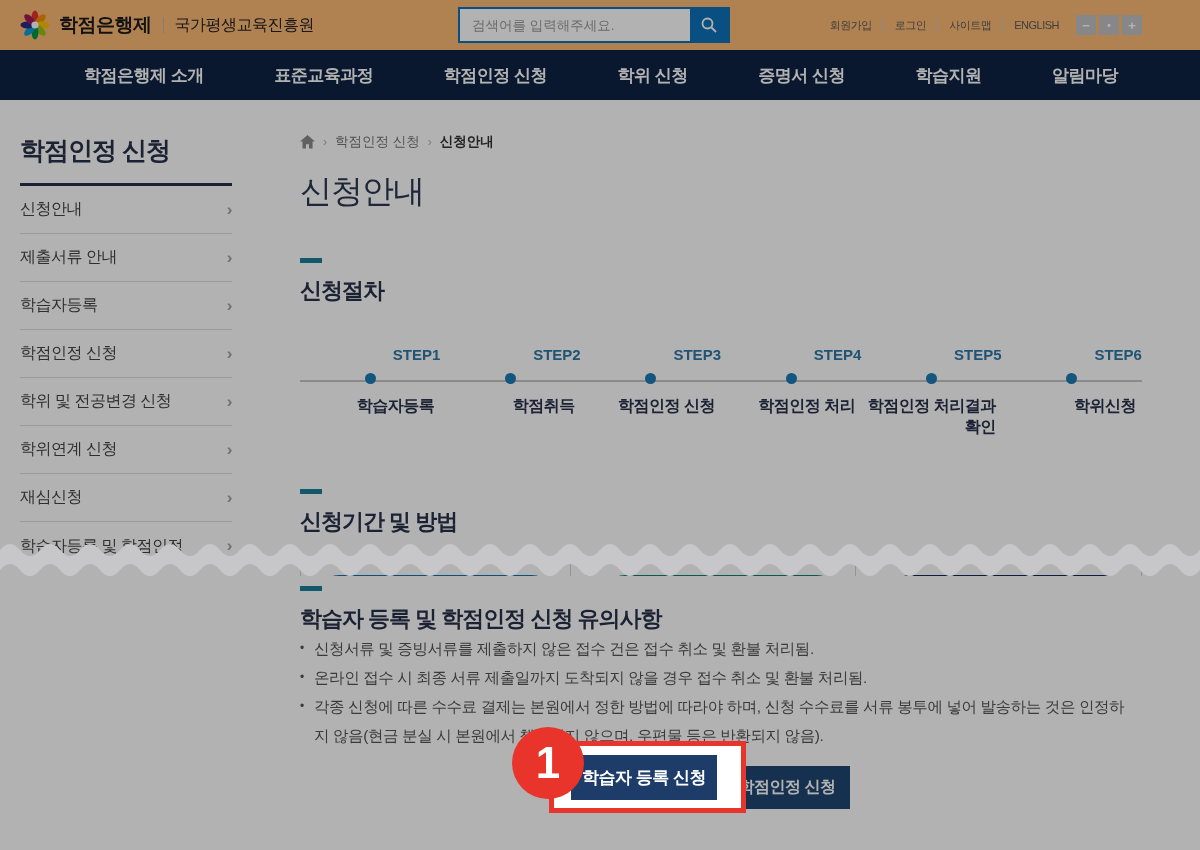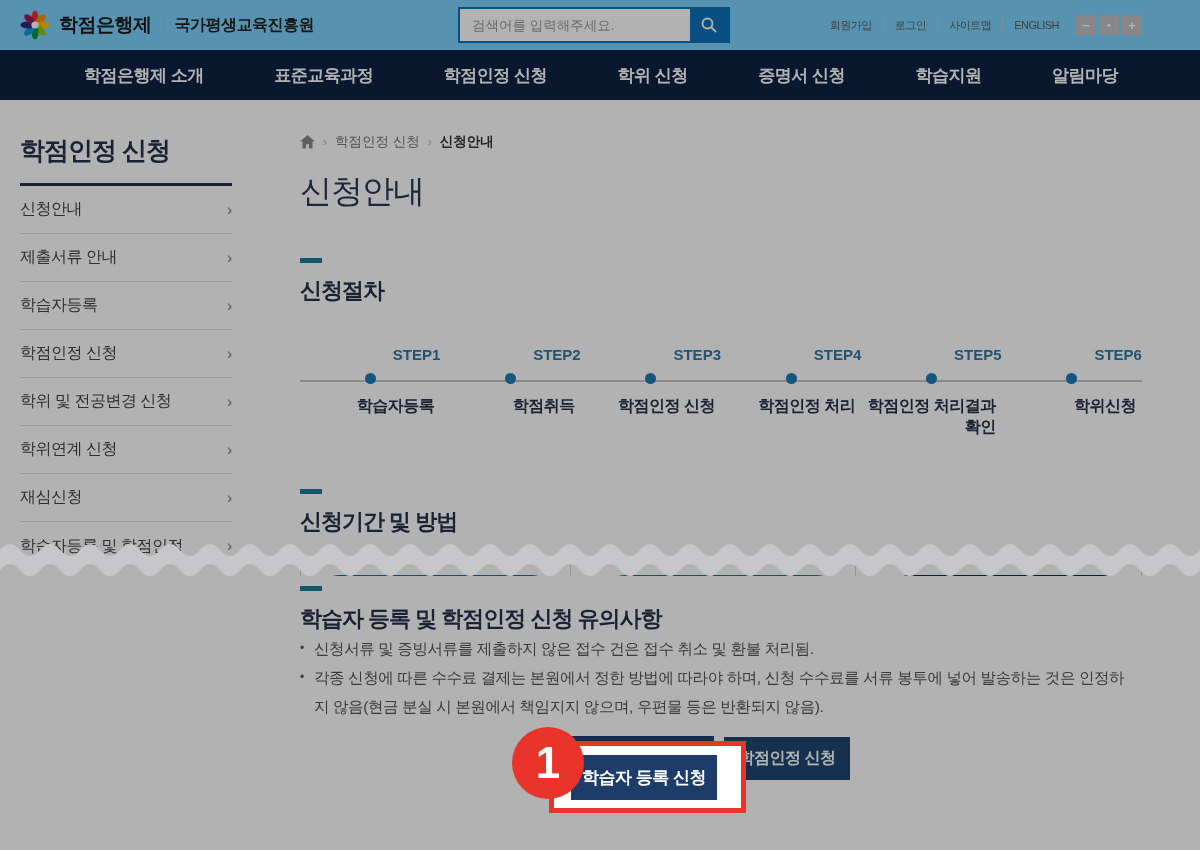--- a/index.html
+++ b/index.html
@@ -1,25 +1,25 @@
 <!DOCTYPE html>
 <html><head>
 <meta charset="utf-8">
 <style>
   * { margin:0; padding:0; box-sizing:border-box; }
   html,body { background:#888; }
   body { font-family:"Liberation Sans","DejaVu Sans",sans-serif; }
   .stage { position:relative; width:1200px; height:850px; background:#fff; overflow:hidden; margin:0 auto; }
 
   
-  .topbar { position:relative; height:50px; background:#7dd3fc; }
+  .topbar { position:relative; height:50px; background:#fdba74; }
   .logo { position:absolute; left:20px; top:0; height:50px; display:flex; align-items:center; gap:9px; }
   .logo-title { font-size:19px; font-weight:bold; color:#1b1b1b; letter-spacing:-0.5px; }
   .logo-sep { width:1px; height:16px; background:#b5b5b5; margin:0 2px; }
-  .logo-sub { font-size:16px; font-weight:bold; color:#222; letter-spacing:-0.5px; }
+  .logo-sub { font-size:16px; font-weight:normal; color:#222; letter-spacing:-0.5px; }
   .searchbox { position:absolute; left:458px; top:7px; width:272px; height:36px; border:2px solid #0e72b9; display:flex; background:#fff; }
   .searchbox input { flex:1; border:0; outline:none; padding:4px 12px; font-size:13.5px; color:#444; font-family:inherit; }
   .searchbox input::placeholder { color:#9a9a9a; }
   .search-btn { width:38px; height:32px; background:#0e72b9; border:0; display:flex; align-items:center; justify-content:center; cursor:pointer; }
   .utility { position:absolute; right:58px; top:0; height:50px; display:flex; align-items:center; gap:11px; }
   .utility .ulink { font-size:11px; color:#5a5a5a; letter-spacing:-0.5px; cursor:pointer; }
   .utility .usep { width:1px; height:12px; background:#c9c9c9; }
   .fontctl { display:flex; gap:3px; margin-left:6px; }
   .fontctl .fbtn { width:20px; height:20px; background:#c2c2c4; color:#fff; font-size:13px; font-weight:bold; display:flex; align-items:center; justify-content:center; cursor:pointer; }
 
@@ -240,20 +240,21 @@
         </div>
       </section>
     </main>
   </div>
 
   <section class="lower">
     <div class="sect-dash"></div>
     <h2 class="sect-h">학습자 등록 및 학점인정 신청 유의사항</h2>
     <ul class="notice-list">
       <li>신청서류 및 증빙서류를 제출하지 않은 접수 건은 접수 취소 및 환불 처리됨.</li>
+      <li>온라인 접수 시 최종 서류 제출일까지 도착되지 않을 경우 접수 취소 및 환불 처리됨.</li>
       <li>각종 신청에 따른 수수료 결제는 본원에서 정한 방법에 따라야 하며, 신청 수수료를 서류 봉투에 넣어 발송하는 것은 인정하지 않음(현금 분실 시 본원에서 책임지지 않으며, 우편물 등은 반환되지 않음).</li>
     </ul>
     <div class="actions">
       <button class="btn-primary">학습자 등록 신청</button>
       <button class="btn-secondary">학점인정 신청</button>
     </div>
   </section>
 
   <div class="dim-overlay"></div>
 

